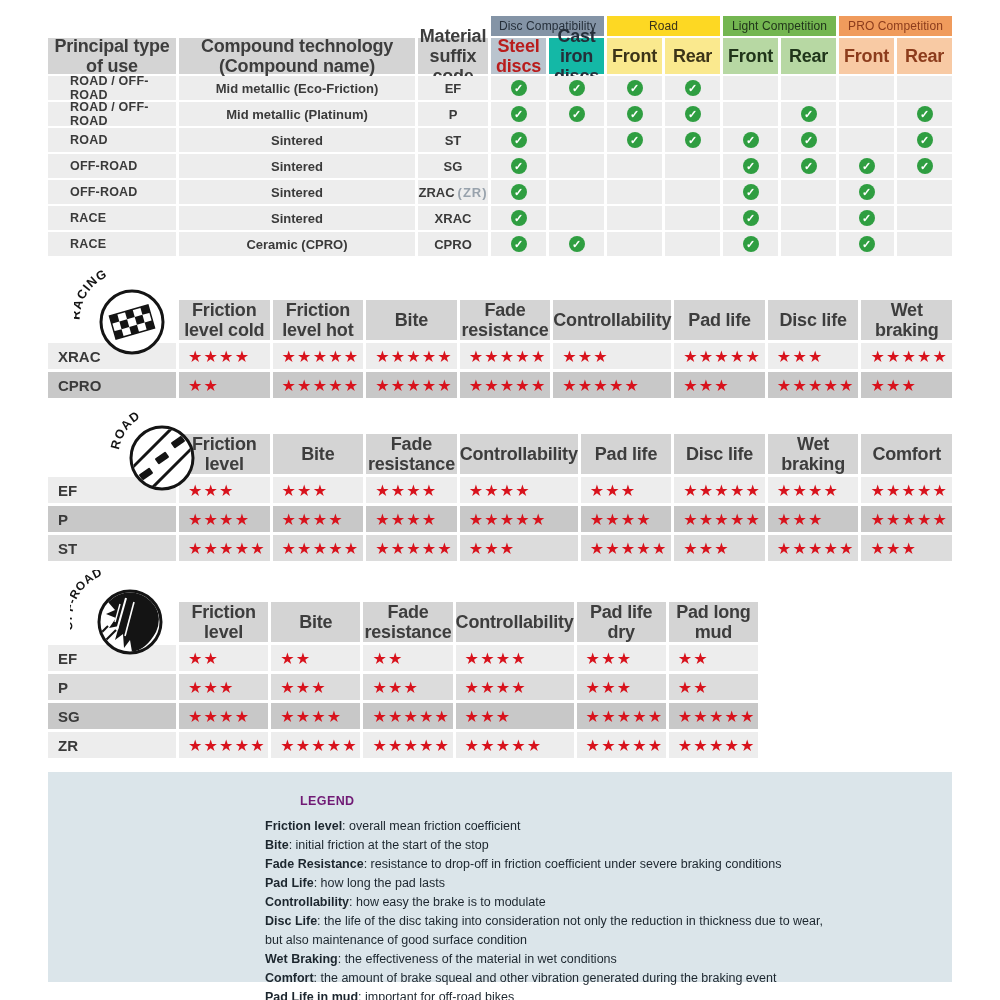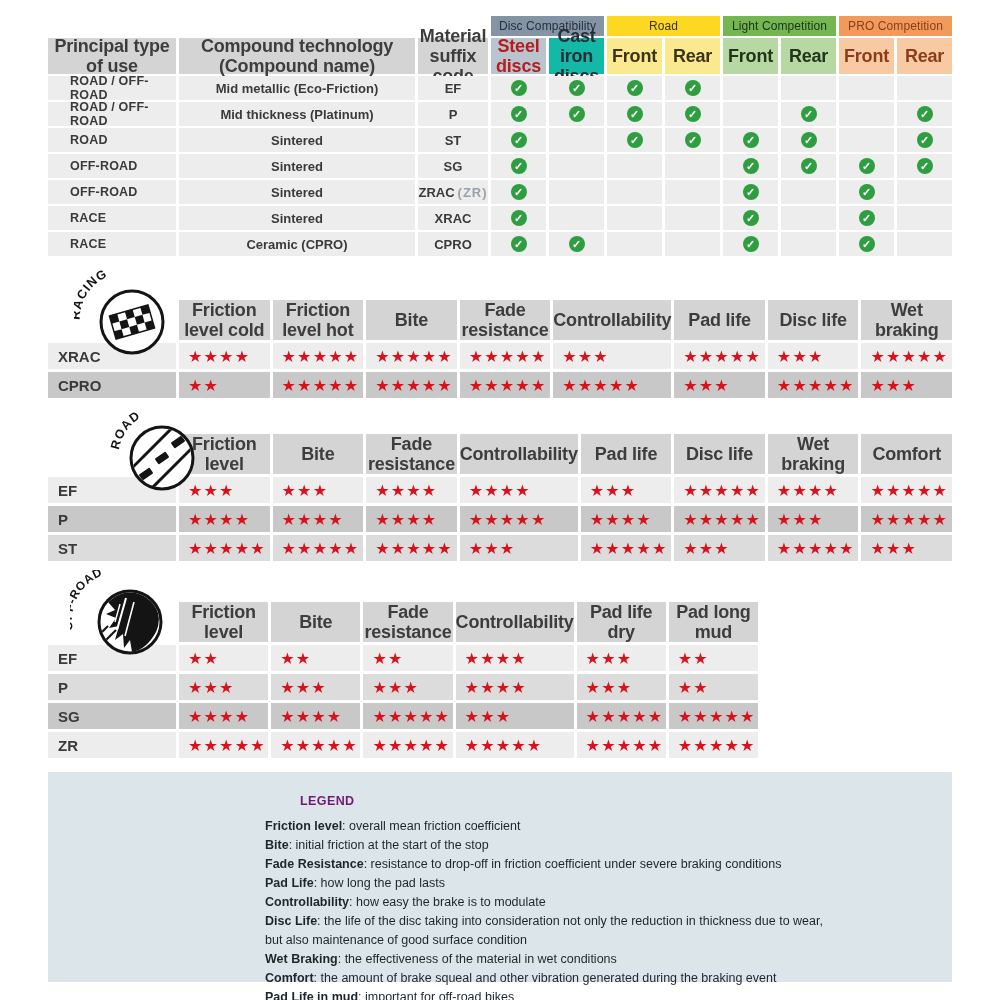--- a/index.html
+++ b/index.html
@@ -94,21 +94,21 @@
         <span class="checkmark">✓</span>
       </div>
       <div class="cell check">
         <span class="checkmark">✓</span>
       </div>
       <div class="cell check"></div>
       <div class="cell check"></div>
       <div class="cell check"></div>
       <div class="cell check"></div>
       <div class="cell use">ROAD / OFF-ROAD</div>
-      <div class="cell compound">Mid thickness (Platinum)</div>
+      <div class="cell compound">Mid metallic (Platinum)</div>
       <div class="cell code">P</div>
       <div class="cell check">
         <span class="checkmark">✓</span>
       </div>
       <div class="cell check">
         <span class="checkmark">✓</span>
       </div>
       <div class="cell check">
         <span class="checkmark">✓</span>
       </div>

